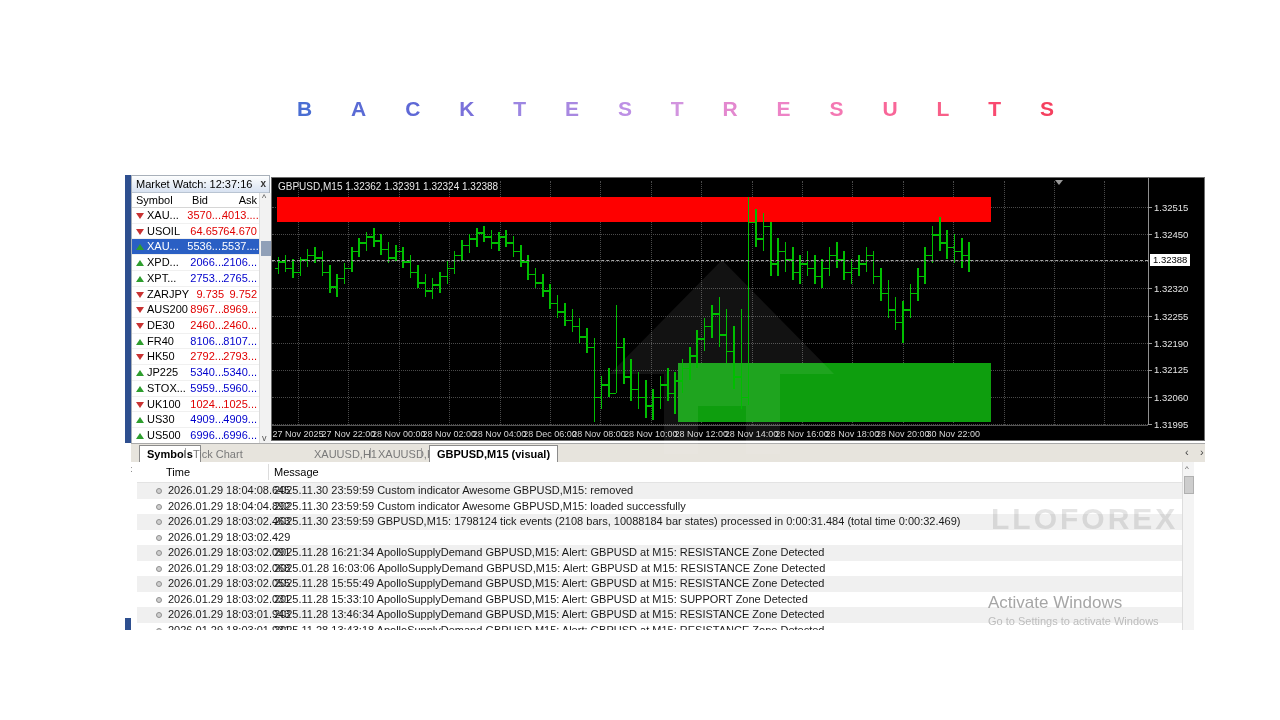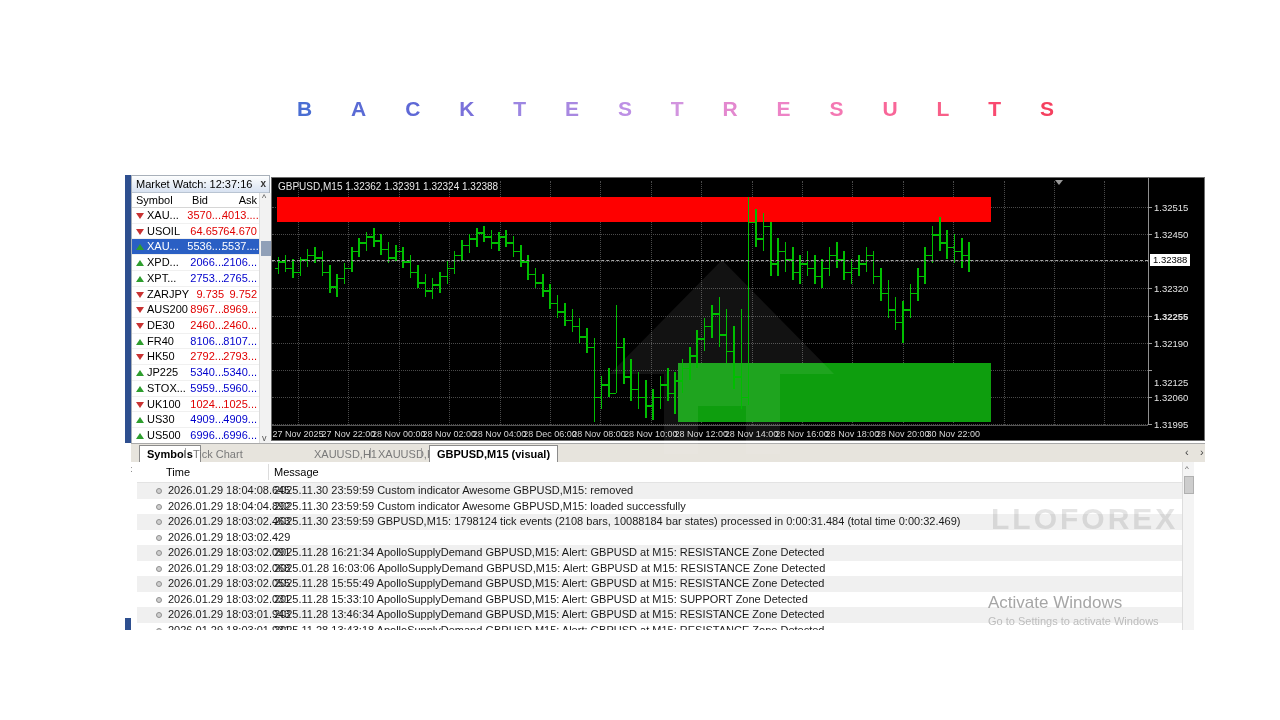--- a/index.html
+++ b/index.html
@@ -575,25 +575,25 @@
         <path d="M120 4 L232 118 L178 118 L178 198 L144 198 L144 150 L96 150 L96 198 L62 198 L62 118 L8 118 Z" fill="rgba(255,255,255,0.07)"></path>
       </svg>
       <div id="axis-line"></div>
       <div id="price-axis">
           <span class="plabel" style="top: 24px;">1.32515</span>
           <div class="ptick" style="top: 29px;"></div>
           <span class="plabel" style="top: 51.125px;">1.32450</span>
           <div class="ptick" style="top: 56.125px;"></div>
           <span class="plabel" style="top: 105.375px;">1.32320</span>
           <div class="ptick" style="top: 110.375px;"></div>
-          <span class="plabel" style="top: 132.5px; font-weight: bold;">1.32255</span>
+          <span class="plabel" style="top: 132.5px;">1.32255</span>
           <div class="ptick" style="top: 137.5px;"></div>
           <span class="plabel" style="top: 159.625px;">1.32190</span>
           <div class="ptick" style="top: 164.625px;"></div>
-          <span class="plabel" style="top: 199px;">1.32125</span>
+          <span class="plabel" style="top: 186px;">1.32125</span>
           <div class="ptick" style="top: 191.75px;"></div>
           <span class="plabel" style="top: 213.875px;">1.32060</span>
           <div class="ptick" style="top: 218.875px;"></div>
           <span class="plabel" style="top: 241px;">1.31995</span>
           <div class="ptick" style="top: 246px;"></div>
         </div>
       <div id="cur-line" style="top: 81.9981px;"></div>
       <div id="cur-tag" style="top: 75.9981px;">1.32388</div>
       <div id="time-axis">
           <span class="tlabel" style="left: 26px;">27 Nov 2025</span>

